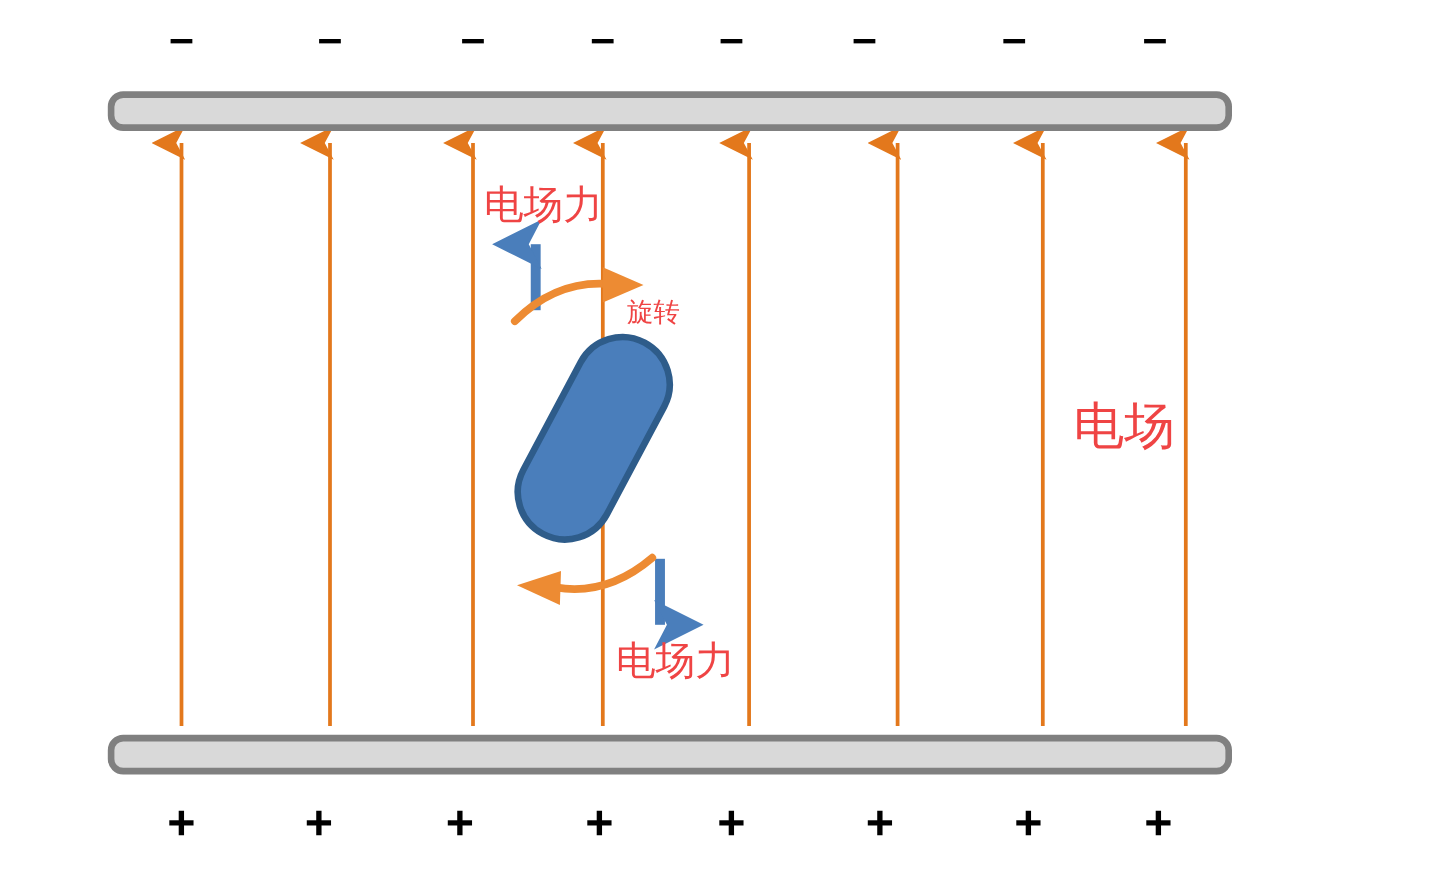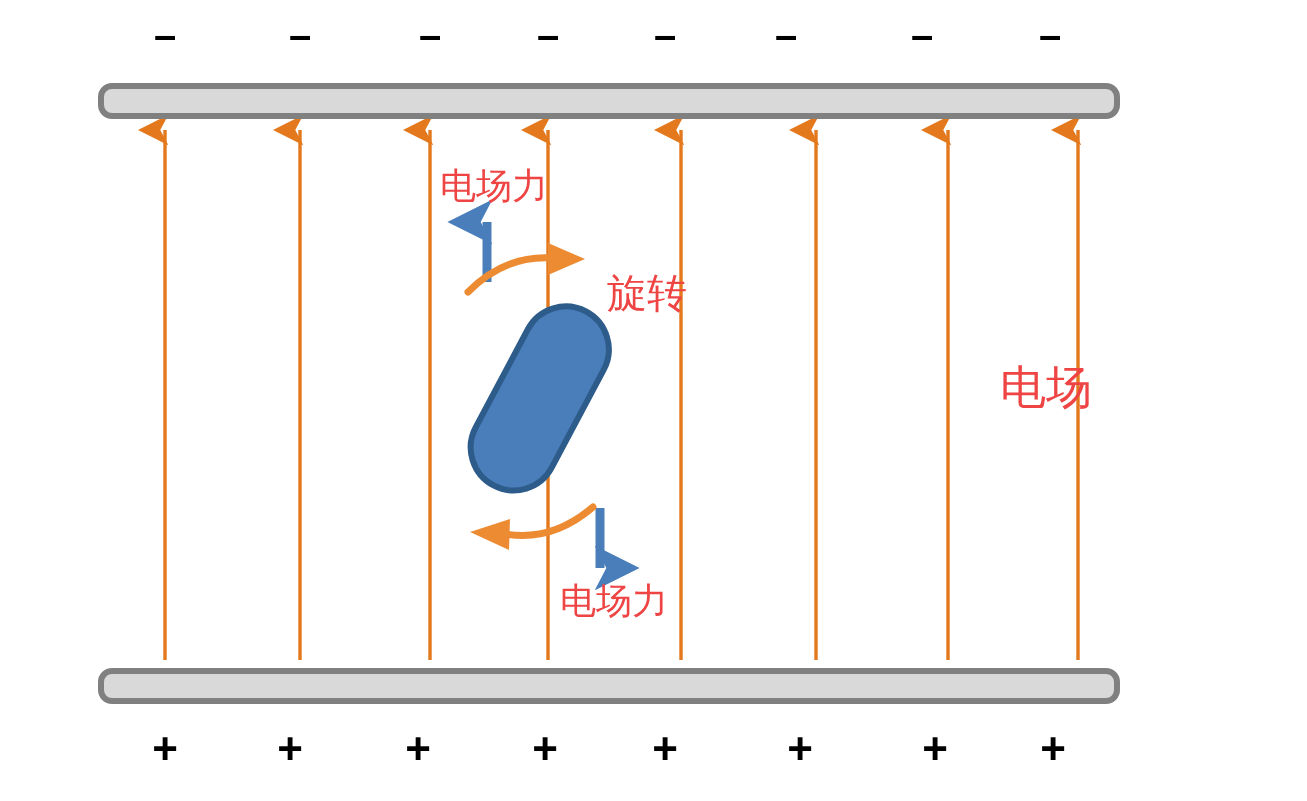--- a/index.html
+++ b/index.html
@@ -46,22 +46,21 @@
     font-family: "Liberation Sans", "DejaVu Sans", sans-serif;
     color: #ef4444;
     white-space: nowrap;
     line-height: 1;
     user-select: none;
   }
   .label-force {
     font-size: 36px;
   }
   .label-rotate {
-    font-size: 40px;
-    margin-left: 37px;
+    font-size: 24px;
   }
   .label-field {
     font-size: 46px;
   }
   .charge-glyph {
     position: absolute;
     font-family: "Liberation Sans", "DejaVu Sans", sans-serif;
     font-weight: bold;
     color: #ffffff;
     line-height: 1;
@@ -138,15 +137,15 @@
   <div class="sign sign-plus" style="left:396px; top:727px;">+</div>
   <div class="sign sign-plus" style="left:523px; top:727px;">+</div>
   <div class="sign sign-plus" style="left:643px; top:727px;">+</div>
   <div class="sign sign-plus" style="left:778px; top:727px;">+</div>
   <div class="sign sign-plus" style="left:913px; top:727px;">+</div>
   <div class="sign sign-plus" style="left:1031px; top:727px;">+</div>
 
   <div class="cn-label label-force" style="left:440px; top:168px;">电场力</div>
   <div class="cn-label label-rotate" style="left:570px; top:273px;">旋转</div>
   <div class="cn-label label-force" style="left:560px; top:583px;">电场力</div>
-  <div class="cn-label label-field" style="left:1000px; top:364px;">电场</div>
+  <div class="cn-label label-field" style="left:976px; top:364px;">电场</div>
 
 </div>
 
 </body></html>

